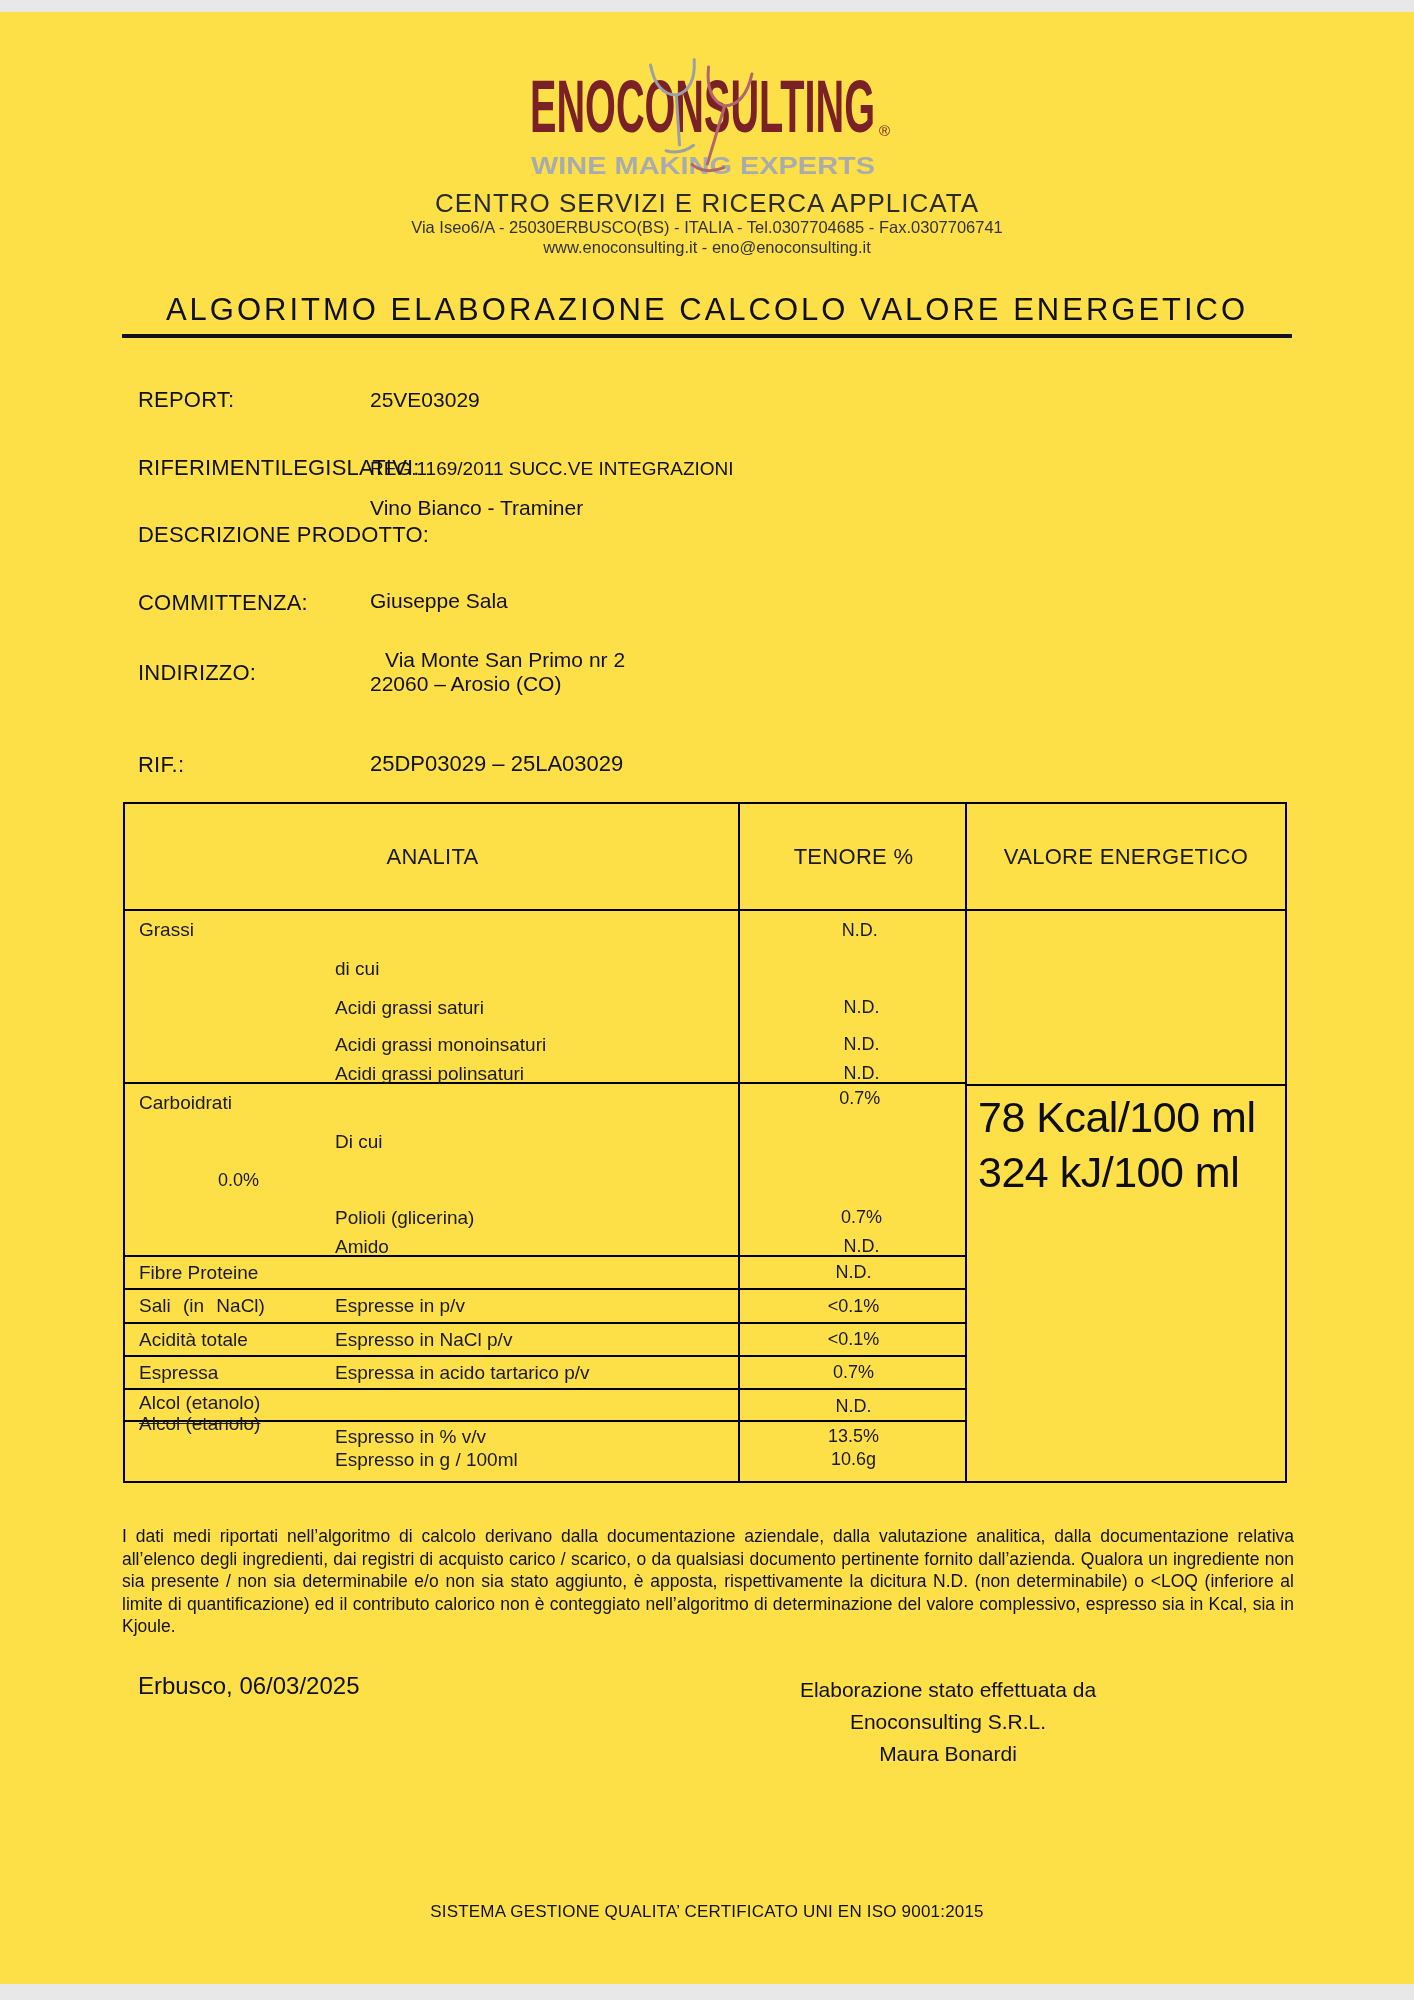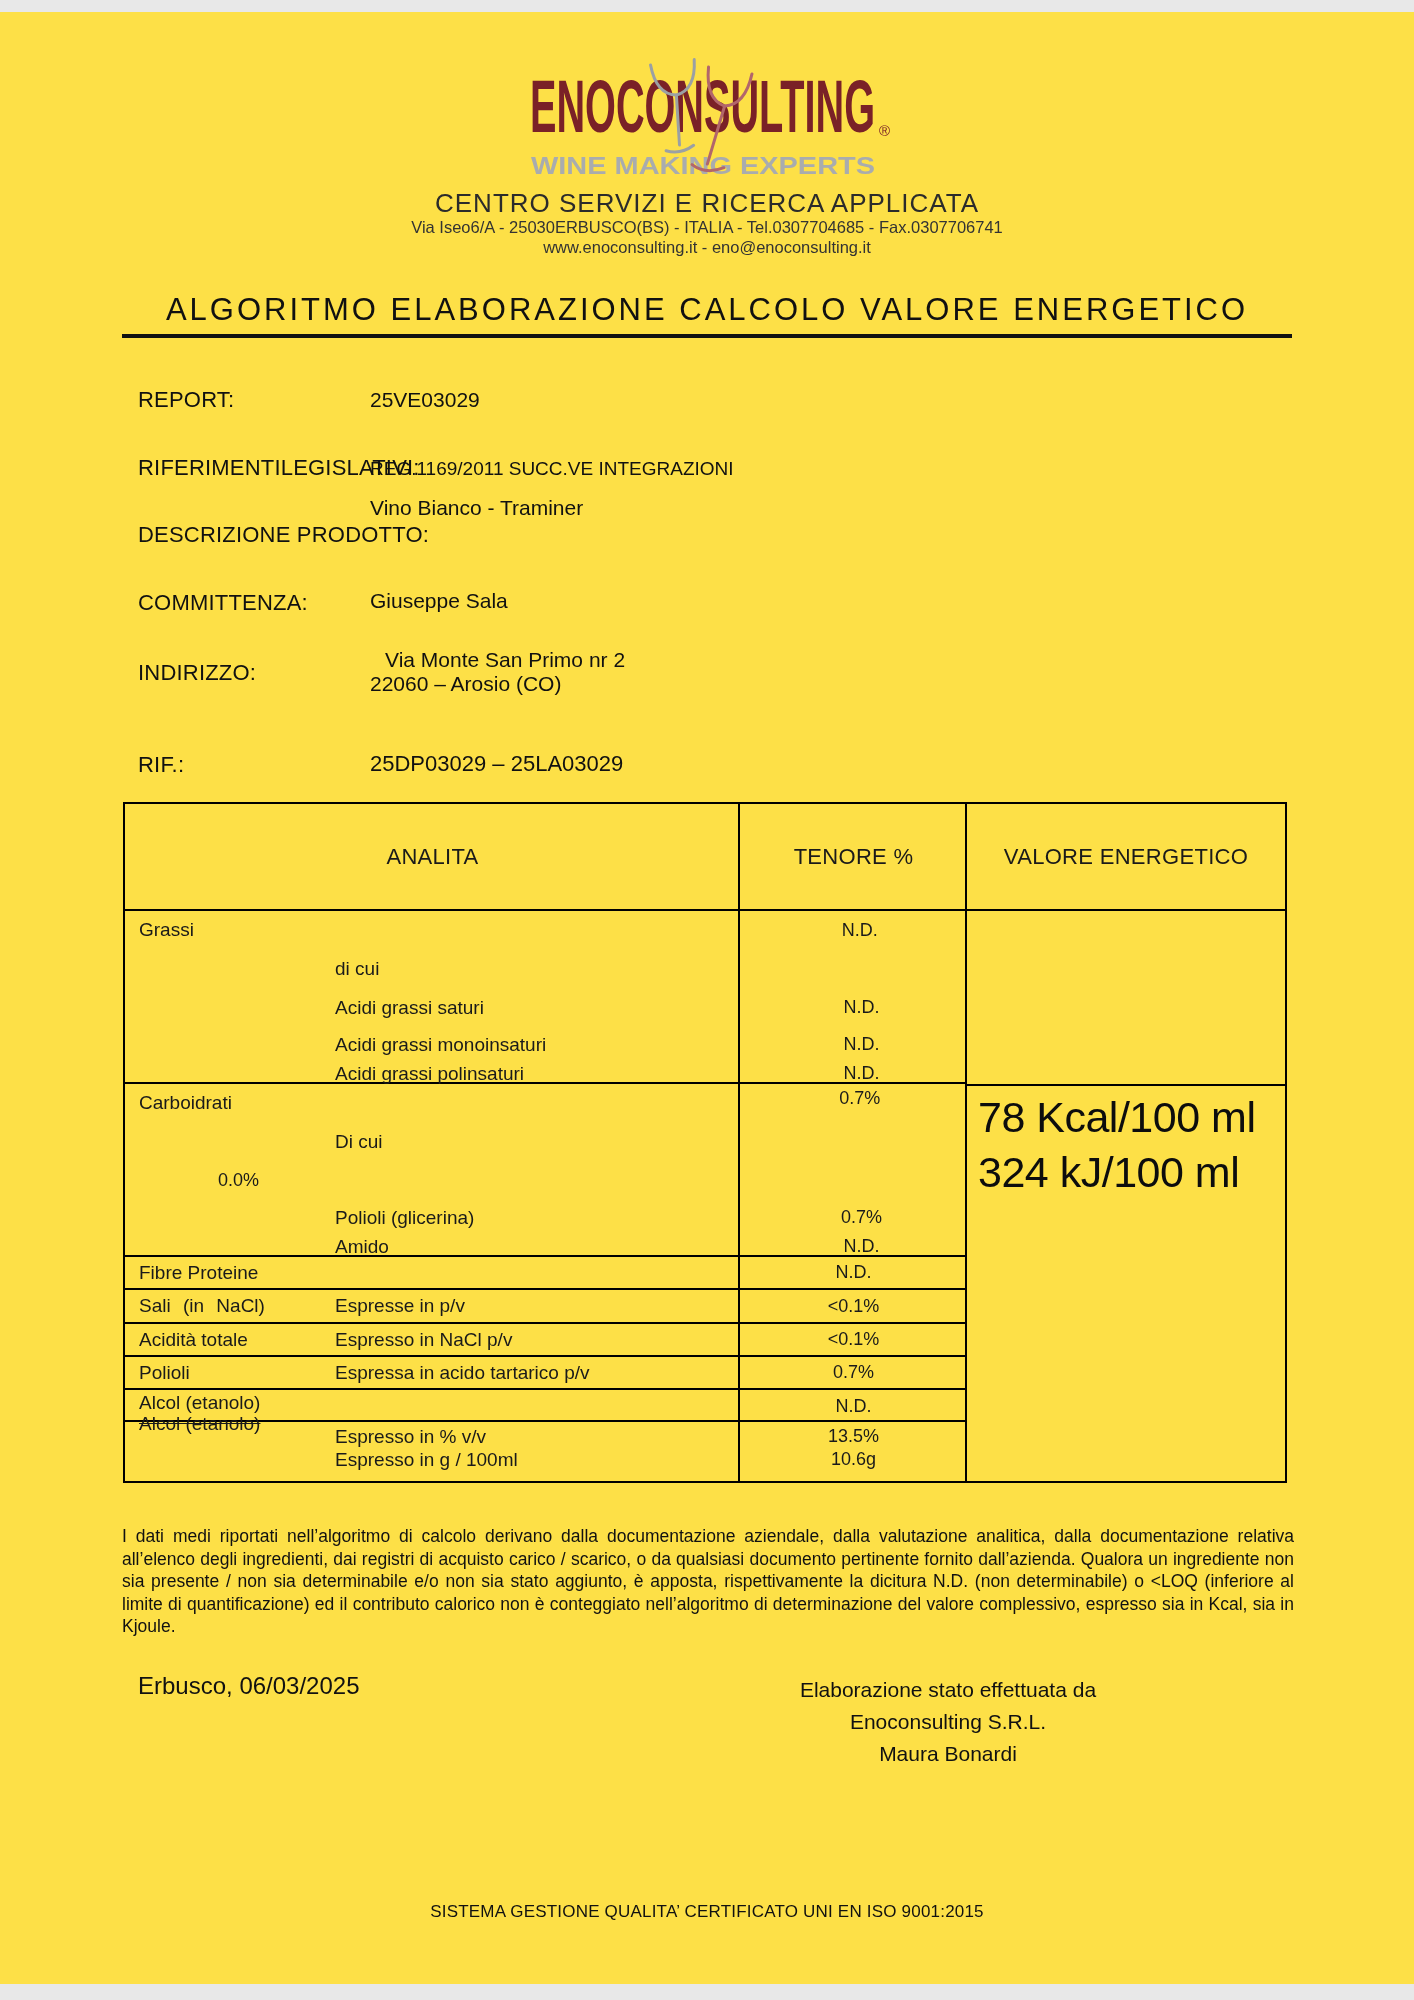--- a/index.html
+++ b/index.html
@@ -192,21 +192,21 @@
       <div class="trow" style="height:33px">
         <div class="srow">
           <span class="main">Acidità totale</span>
           <span class="sub">Espresso in NaCl p/v</span>
           <span class="val">&lt;0.1%</span>
         </div>
       </div>
 
       <div class="trow" style="height:33px">
         <div class="srow">
-          <span class="main">Polioli</span>
+          <span class="main">Espressa</span>
           <span class="sub">Espressa in acido tartarico p/v</span>
           <span class="val">0.7%</span>
         </div>
       </div>
 
       <div class="trow" style="height:32px">
         <div class="alcol-wrap">
           <span class="a1">Alcol (etanolo)</span>
           <span class="a2">Alcol (etanolo)</span>
         </div>

